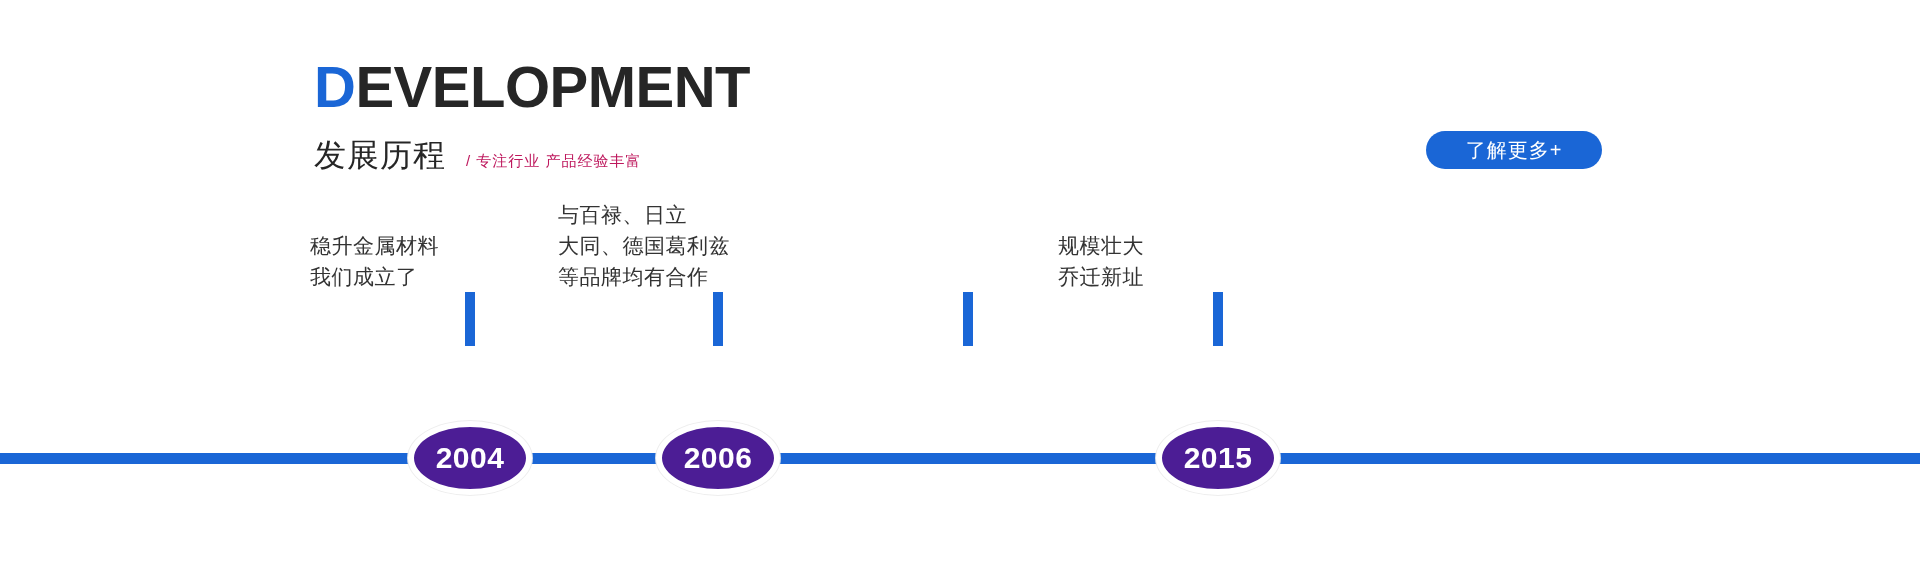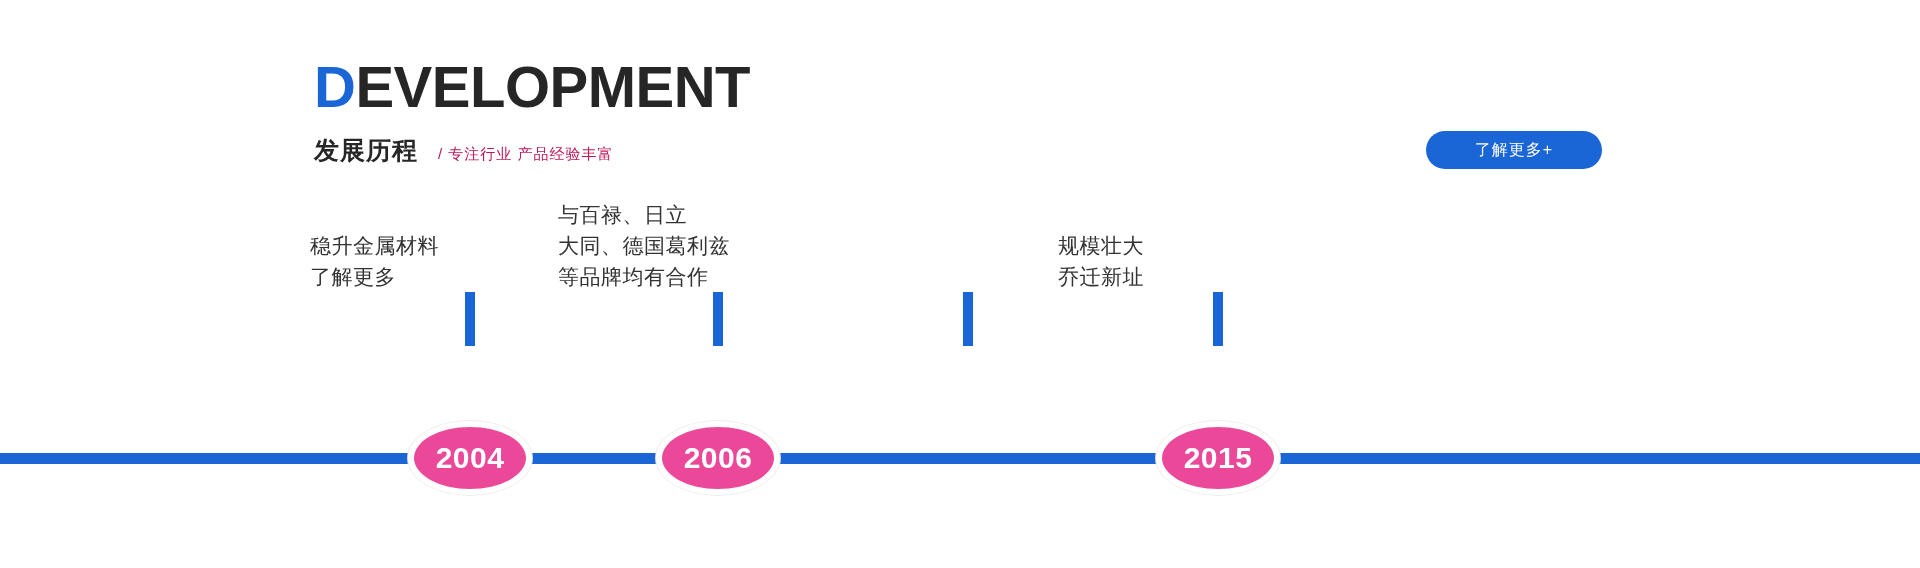--- a/index.html
+++ b/index.html
@@ -39,43 +39,43 @@
   }
   .main-title .accent {
     color: #1a66d6;
   }
   .subtitle-row {
     display: flex;
     align-items: baseline;
     margin-top: 18px;
   }
   .sub-title {
-    font-size: 25px;
-    font-weight: bold;
+    font-size: 32px;
+    font-weight: normal;
     color: #262626;
     letter-spacing: 1px;
     white-space: nowrap;
   }
   .sub-tagline {
     font-size: 15px;
     color: #be185d;
     margin-left: 20px;
     letter-spacing: 1px;
     white-space: nowrap;
   }
   .more-button {
     position: absolute;
     left: 1426px;
     top: 131px;
     width: 176px;
     height: 38px;
     border-radius: 19px;
     background: #1a66d6;
     color: #ffffff;
-    font-size: 16px;
+    font-size: 20px;
     display: flex;
     align-items: center;
     justify-content: center;
     letter-spacing: 1px;
     border: none;
     cursor: pointer;
     font-family: "Liberation Sans", "DejaVu Sans", sans-serif;
   }
 
   
@@ -123,21 +123,21 @@
     background: #1a66d6;
   }
   .milestone-node {
     position: absolute;
     left: 50%;
     margin-left: -62px;
     top: 231px;
     width: 124px;
     height: 74px;
     border-radius: 50%;
-    background: #ec4899;
+    background: #4c1d95;
     border: 6px solid #ffffff;
     box-sizing: border-box;
     display: flex;
     align-items: center;
     justify-content: center;
     box-shadow: 0 0 0 1px rgba(235,235,235,0.9);
   }
   .milestone-year {
     color: #ffffff;
     font-size: 30px;
@@ -160,21 +160,21 @@
   </div>
 
   <button class="more-button">了解更多+</button>
 </div>
 
 <div class="timeline">
   <div class="timeline-axis"></div>
 
   <div class="milestone" style="left:470px">
     <div class="milestone-label">稳升金属材料
-了解更多</div>
+我们成立了</div>
     <div class="milestone-stem"></div>
     <div class="milestone-node">
       <span class="milestone-year">2004</span>
     </div>
   </div>
 
   <div class="milestone" style="left:718px">
     <div class="milestone-label">与百禄、日立
 大同、德国葛利兹
 等品牌均有合作</div>

